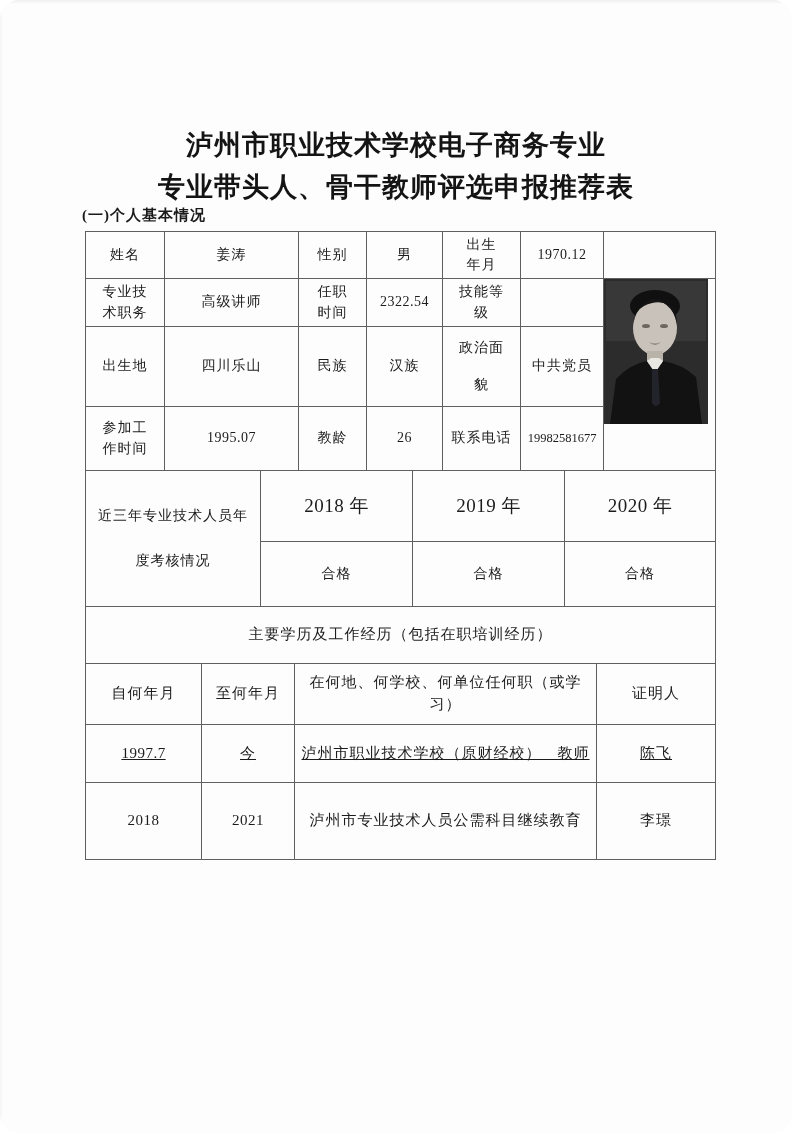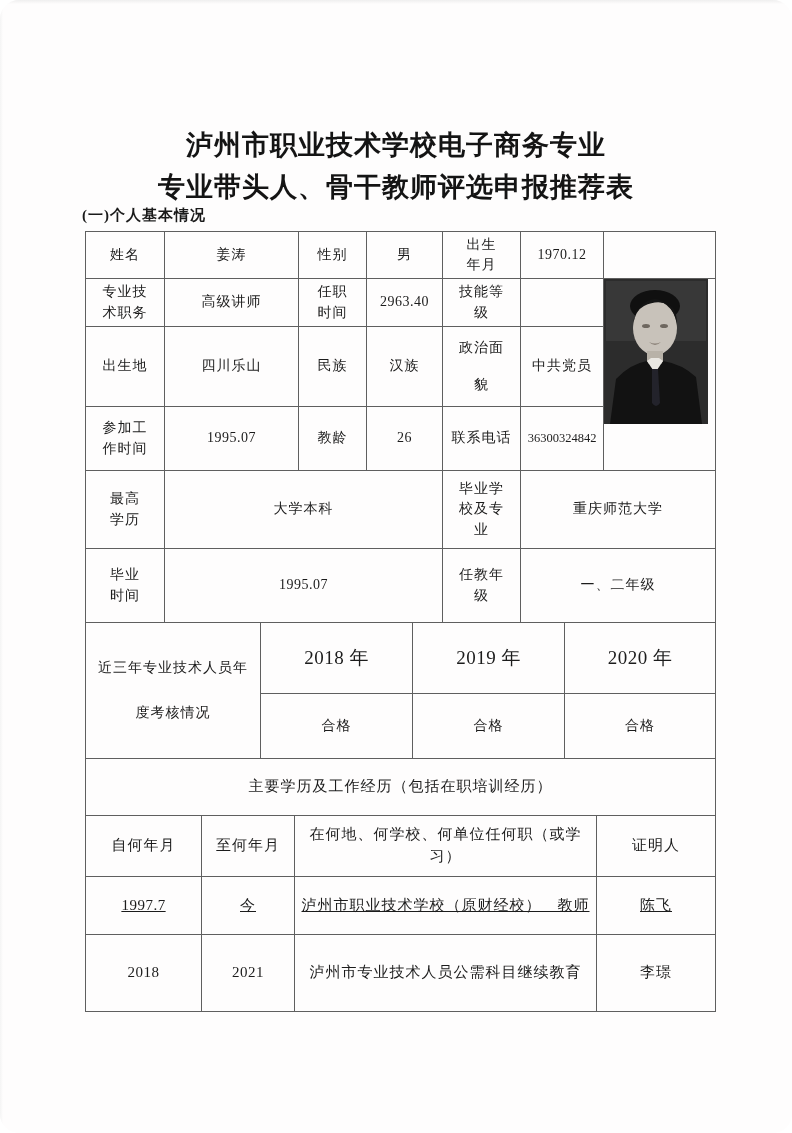--- a/index.html
+++ b/index.html
@@ -80,21 +80,21 @@
 年月</td>
         <td class="num">1970.12</td>
         <td></td>
       </tr>
       <tr class="rA2">
         <td class="ml">专业技
 术职务</td>
         <td>高级讲师</td>
         <td class="ml">任职
 时间</td>
-        <td class="num">2963.40</td>
+        <td class="num">2322.54</td>
         <td class="ml">技能等
 级</td>
         <td></td>
         <td class="photo-cell" rowspan="3">
           <svg width="104" height="145" viewBox="0 0 104 145" xmlns="http://www.w3.org/2000/svg">
             <rect x="0" y="0" width="104" height="145" fill="#2c2c2c"></rect>
             <rect x="2" y="2" width="100" height="60" fill="#383838"></rect>
             <ellipse cx="51" cy="27" rx="25" ry="16" fill="#101010"></ellipse>
             <ellipse cx="51" cy="49" rx="22" ry="27" fill="#c8c2ba"></ellipse>
             <path d="M29,46 Q33,22 51,20 Q69,22 73,46 Q73,30 65,26 Q54,20 40,27 Q30,32 29,46 Z" fill="#151515"></path>
@@ -117,52 +117,25 @@
 貌</td>
         <td>中共党员</td>
       </tr>
       <tr class="rA4">
         <td class="ml">参加工
 作时间</td>
         <td class="num">1995.07</td>
         <td>教龄</td>
         <td class="num">26</td>
         <td>联系电话</td>
-        <td class="phone">36300324842</td>
+        <td class="phone">19982581677</td>
       </tr>
     </tbody>
       </table>
 
-    <table>
-      <colgroup>
-        <col style="width:79px">
-          <col style="width:278px">
-          <col style="width:78px">
-          <col style="width:195px">
-      </colgroup>
-      <tbody>
-          <tr class="rB1">
-        <td class="ml">最高
-学历</td>
-        <td>大学本科</td>
-        <td class="ml">毕业学
-校及专
-业</td>
-        <td>重庆师范大学</td>
-      </tr>
-      <tr class="rB2">
-        <td class="ml">毕业
-时间</td>
-        <td class="num">1995.07</td>
-        <td class="ml">任教年
-级</td>
-        <td>一、二年级</td>
-      </tr>
-    </tbody>
-      </table>
 
     <table>
       <colgroup>
         <col style="width:175px">
           <col style="width:152px">
           <col style="width:152px">
           <col style="width:151px">
       </colgroup>
       <tbody>
           <tr class="rC1">

